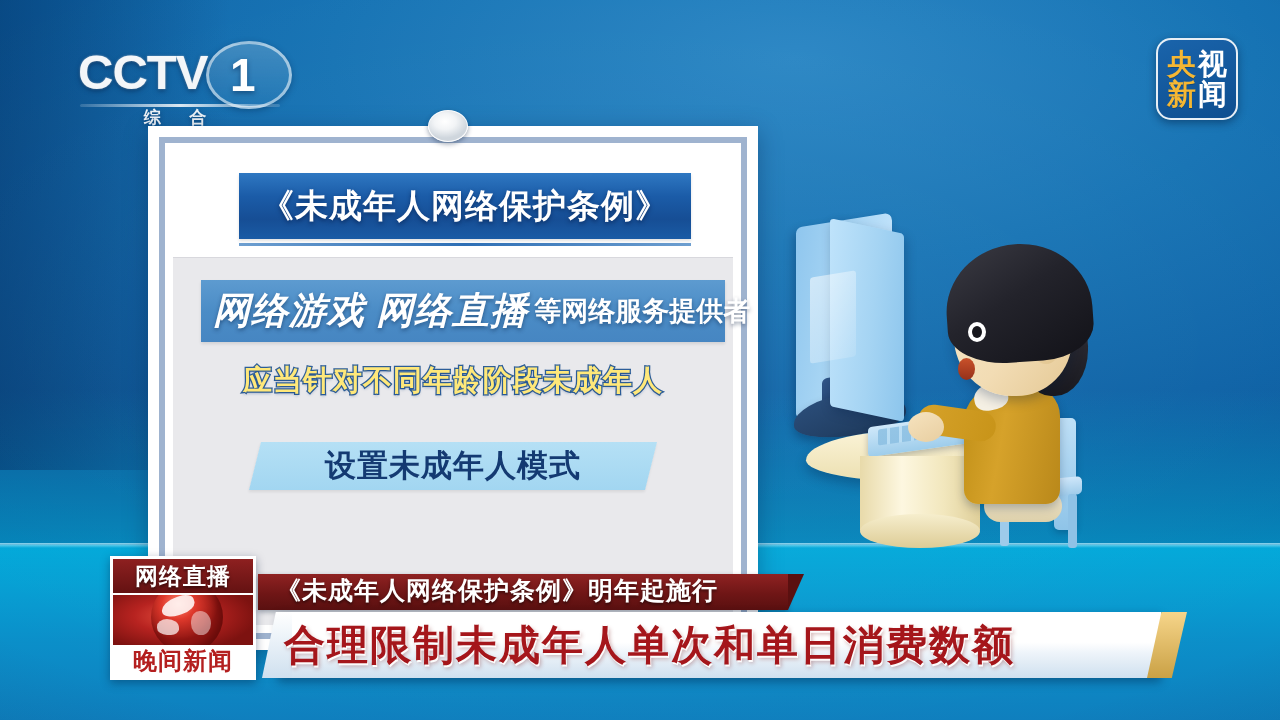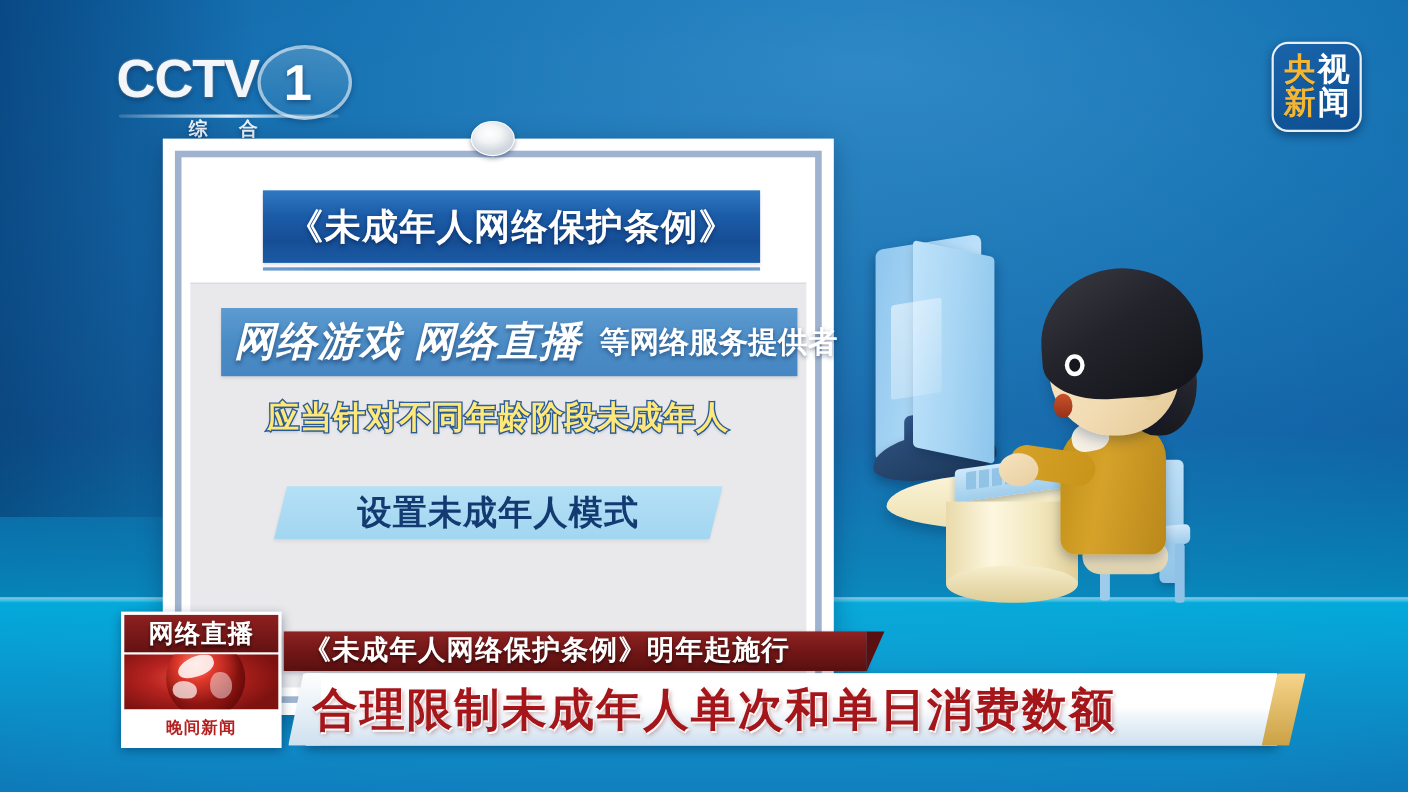--- a/index.html
+++ b/index.html
@@ -22,21 +22,21 @@
     background:linear-gradient(180deg,#01a9da 0%, #06a0d4 22%, #0b8fc9 55%, #0f7fbe 100%);
   }
   .bg-floorline{position:absolute;left:0;right:0;bottom:172px;height:5px;
     background:linear-gradient(180deg,rgba(190,240,255,.75),rgba(120,215,245,0));}
   .bg-vign{position:absolute;inset:0;
     background:radial-gradient(130% 110% at 50% 45%, rgba(255,255,255,.06) 0%, rgba(0,0,0,0) 55%, rgba(0,20,45,.30) 100%);}
   .bg-leftdark{position:absolute;left:0;top:0;width:230px;height:470px;
     background:linear-gradient(90deg, rgba(4,52,104,.55), rgba(4,52,104,0));}
 
   
-  .cctv{position:absolute;left:78px;top:44px;width:205px;height:92px;margin-left:28px;}
+  .cctv{position:absolute;left:78px;top:44px;width:205px;height:92px;}
   .cctv-word{position:absolute;left:0;top:0;font-size:49px;font-weight:bold;letter-spacing:-1px;
     color:rgba(255,255,255,.93);
     text-shadow:0 2px 5px rgba(0,30,70,.55), 0 0 2px rgba(255,255,255,.6);
     font-family:"Liberation Sans",sans-serif;}
   .cctv-oval{position:absolute;left:128px;top:-3px;width:80px;height:62px;border-radius:50%;
     border:3px solid rgba(255,255,255,.55);
     background:linear-gradient(180deg,rgba(255,255,255,.18),rgba(255,255,255,.03));
     box-shadow:0 2px 6px rgba(0,30,70,.35);}
   .cctv-one{position:absolute;left:152px;top:4px;font-size:46px;font-weight:bold;color:#fff;
     text-shadow:0 2px 5px rgba(0,30,70,.5);}
@@ -85,21 +85,21 @@
   .content-zone{flex:1;background:#e9e9ec;position:relative;
     border-top:1px solid #d8d8dd;}
 
   .blue-band{position:absolute;left:28px;top:22px;width:524px;height:62px;
     background:linear-gradient(180deg,#5d9bd0 0%, #4b8cc6 50%, #4686c2 100%);
     display:flex;align-items:center;padding-left:12px;box-sizing:border-box;
     box-shadow:0 2px 3px rgba(0,0,0,.10);}
   .bb-big{color:#ffffff;font-size:37px;font-weight:bold;letter-spacing:1px;
     text-shadow:0 2px 4px rgba(0,25,60,.45);white-space:nowrap;font-style:italic;}
   .bb-small{color:#ffffff;font-size:27px;font-weight:bold;letter-spacing:0px;
-    text-shadow:0 2px 4px rgba(0,25,60,.45);white-space:nowrap;margin-left:17px;}
+    text-shadow:0 2px 4px rgba(0,25,60,.45);white-space:nowrap;margin-left:6px;}
 
   .yellow-block{position:absolute;left:0;right:0;top:104px;text-align:center;}
   .yellow-line{color:#ffe87a;font-size:29px;font-weight:bold;line-height:1.28;letter-spacing:1px;
     -webkit-text-stroke:2.5px #2e5f99;paint-order:stroke fill;
     text-shadow:0 2px 3px rgba(30,70,130,.35);}
 
   .para-wrap{position:absolute;left:0;right:0;top:184px;display:flex;justify-content:center;}
   .parallelogram{width:396px;height:48px;background:linear-gradient(180deg,#b5e0f5,#a2d6f1);
     transform:skewX(-14deg);display:flex;align-items:center;justify-content:center;
     box-shadow:0 2px 3px rgba(0,0,0,.08);}
@@ -196,21 +196,21 @@
     background:radial-gradient(55% 50% at 38% 32%, #ff8a72 0%, #e0392c 42%, #8f1512 100%);
     box-shadow:inset -4px -4px 10px rgba(60,0,0,.5);}
   .globe-l1{position:absolute;left:48px;top:2px;width:34px;height:18px;background:rgba(255,255,255,.85);
     border-radius:60% 40% 50% 45%;transform:rotate(-18deg);}
   .globe-l2{position:absolute;left:44px;top:24px;width:22px;height:16px;background:rgba(255,255,255,.7);
     border-radius:50% 60% 40% 50%;}
   .globe-l3{position:absolute;left:78px;top:16px;width:20px;height:24px;background:rgba(255,255,255,.45);
     border-radius:45% 55% 50% 50%;}
   .badge-bot{position:absolute;left:3px;top:89px;right:3px;bottom:3px;background:#ffffff;
     display:flex;align-items:center;justify-content:center;}
-  .badge-bot span{color:#b41f1f;font-size:15px;font-weight:bold;letter-spacing:1px;}
+  .badge-bot span{color:#b41f1f;font-size:24px;font-weight:bold;letter-spacing:1px;}
 
   .sub-bar{position:absolute;left:258px;top:574px;width:530px;height:36px;
     background:linear-gradient(180deg,#8f2222 0%, #6f1616 55%, #5a1010 100%);
     display:flex;align-items:flex-start;padding-left:18px;box-sizing:border-box;
     box-shadow:0 2px 5px rgba(0,20,50,.35);}
   .sub-bar::after{content:"";position:absolute;right:-16px;top:0;width:0;height:0;
     border-top:36px solid #5a1010;border-right:16px solid transparent;}
   .sub-text{color:#ffffff;font-size:25px;font-weight:bold;letter-spacing:1px;white-space:nowrap;
     text-shadow:0 2px 3px rgba(0,0,0,.5);}
 

